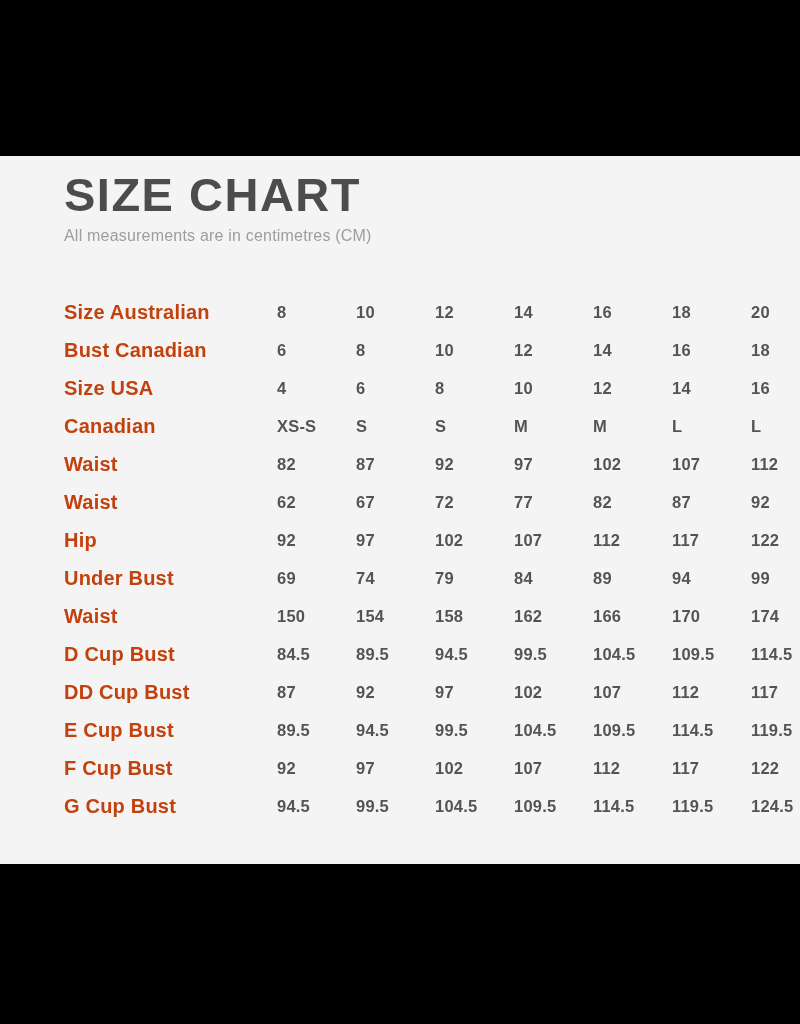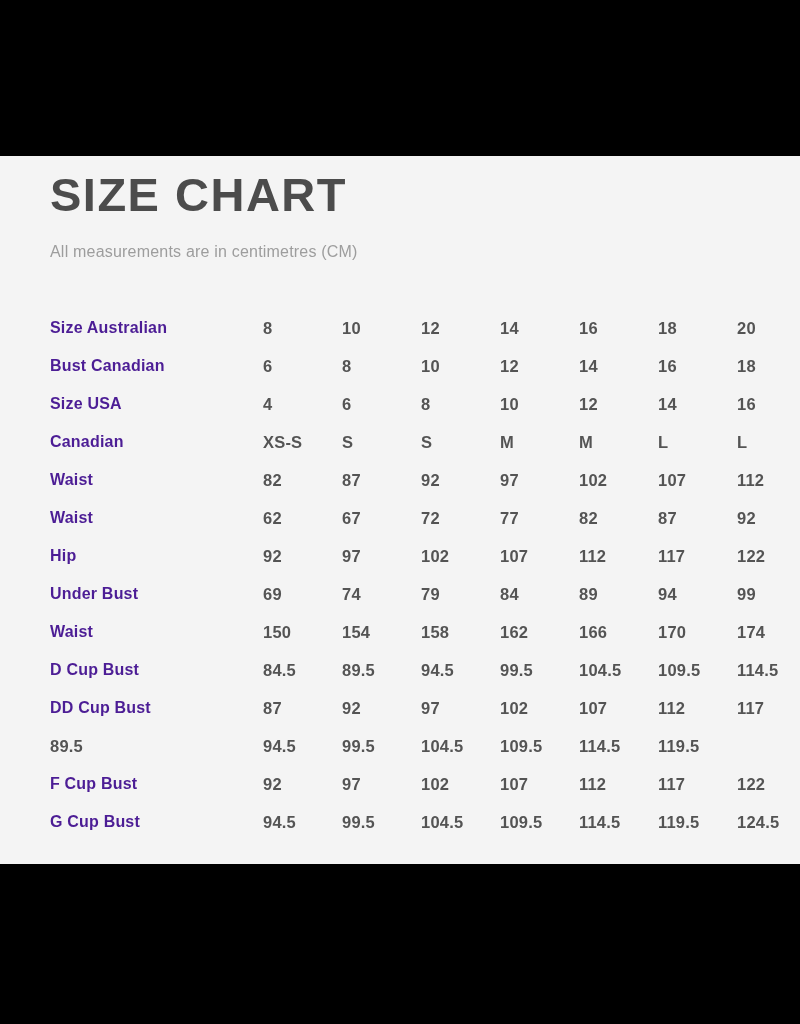--- a/index.html
+++ b/index.html
@@ -24,49 +24,49 @@
   .letterbox.top { top: 0; height: 156px; }
   .letterbox.bottom { top: 864px; height: 160px; }
   .content {
     position: absolute;
     top: 156px;
     left: 0;
     width: 800px;
     height: 708px;
     background: #f4f4f4;
     box-sizing: border-box;
-    padding: 12px 0 0 50px;
+    padding: 12px 0 0 64px;
   }
   .page-title {
     font-size: 47px;
     font-weight: 700;
     letter-spacing: 1.5px;
     color: #4c4c4c;
     line-height: 1.15;
   }
   .page-subtitle {
-    margin-top: 21px;
+    margin-top: 5px;
     font-size: 16px;
     font-weight: 400;
     color: #9d9d9d;
     letter-spacing: 0.2px;
   }
   .size-table {
     margin-top: 48px;
   }
   .size-row {
     display: grid;
     grid-template-columns: 213px repeat(7, 79px);
     align-items: center;
     height: 38px;
   }
   .row-label {
-    font-size: 16px;
+    font-size: 20px;
     font-weight: 700;
-    color: #4c1d95;
+    color: #c2410c;
     letter-spacing: 0.2px;
   }
   .cell-value {
     font-size: 16.5px;
     font-weight: 700;
     color: #545454;
     letter-spacing: 0.2px;
   }
 </style>
 </head>
@@ -184,20 +184,21 @@
           <div class="row-label">DD Cup Bust</div>
           <div class="cell-value">87</div>
           <div class="cell-value">92</div>
           <div class="cell-value">97</div>
           <div class="cell-value">102</div>
           <div class="cell-value">107</div>
           <div class="cell-value">112</div>
           <div class="cell-value">117</div>
         </div>
         <div class="size-row">
+          <div class="row-label">E Cup Bust</div>
           <div class="cell-value">89.5</div>
           <div class="cell-value">94.5</div>
           <div class="cell-value">99.5</div>
           <div class="cell-value">104.5</div>
           <div class="cell-value">109.5</div>
           <div class="cell-value">114.5</div>
           <div class="cell-value">119.5</div>
         </div>
         <div class="size-row">
           <div class="row-label">F Cup Bust</div>

